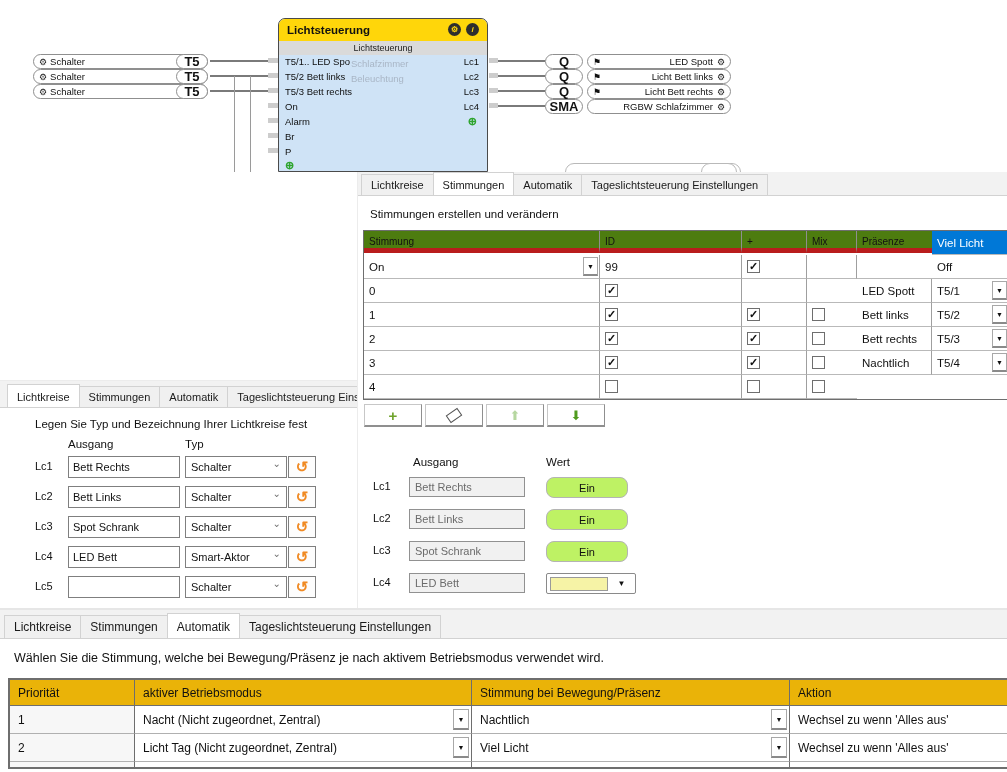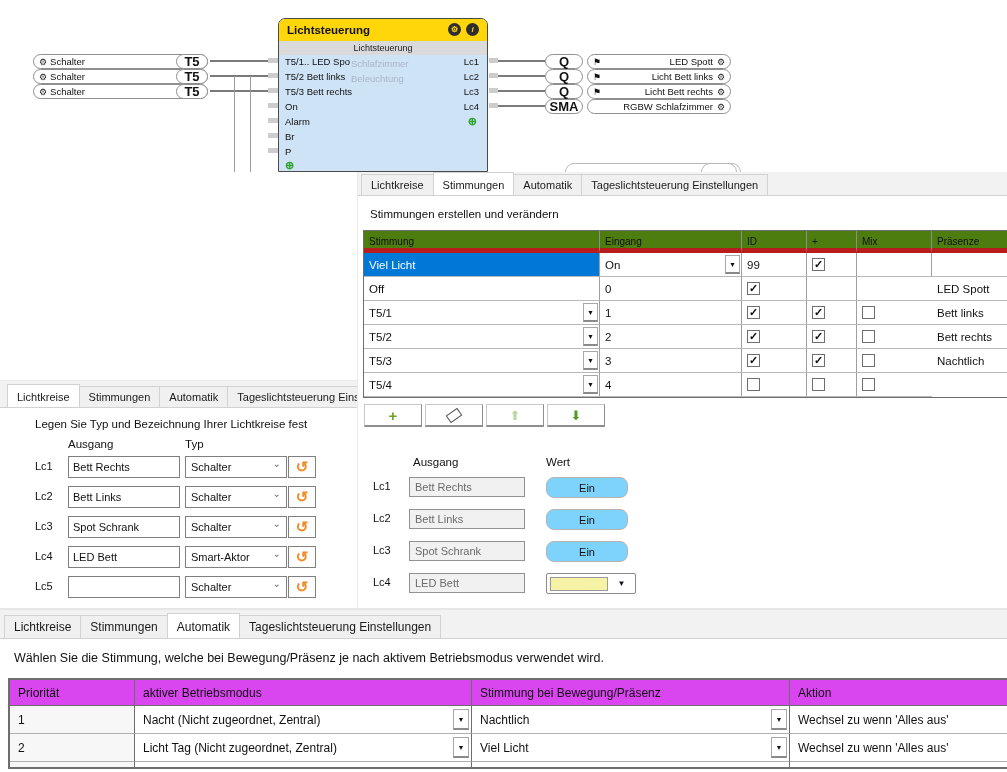--- a/index.html
+++ b/index.html
@@ -52,34 +52,34 @@
   .ic-up{color:#b6d7a0;font-size:13px;}
   .ic-down{color:#4f9b1e;font-size:13px;}
   .eraser{width:14px;height:9px;transform:rotate(-35deg);border:0.5px solid #555;overflow:hidden;}
   .eraser .e-top{height:4.5px;background:#2f6fd0;}
   .eraser .e-bot{height:4.5px;background:#d03030;}
 
   
   .wcol-h{position:absolute;font-size:11.5px;color:#111;}
   .lc-lab{position:absolute;font-size:11px;color:#111;}
   .dis-box{position:absolute;width:116px;height:20px;background:#f1f1f1;border:1px solid #919191;font-size:11px;color:#6b6b6b;padding:2px 5px;line-height:15px;white-space:nowrap;overflow:hidden;}
-  .ein-btn{position:absolute;width:82px;height:21px;background:#7dd3fc;border:1px solid #b4b4b4;border-radius:8px;font-size:11px;color:#111;display:flex;align-items:center;justify-content:center;}
+  .ein-btn{position:absolute;width:82px;height:21px;background:#bef264;border:1px solid #b4b4b4;border-radius:8px;font-size:11px;color:#111;display:flex;align-items:center;justify-content:center;}
   #color-combo{position:absolute;width:90px;height:21px;border:1px solid #8a8a8a;border-radius:2px;background:#fff;display:flex;align-items:center;}
   #color-swatch{margin-left:3px;width:58px;height:14px;border:1px solid #9a9a9a;}
   #color-arrow{flex:1;text-align:center;font-size:8px;color:#111;}
 
   
   .lk-input{position:absolute;width:112px;height:22px;border:1px solid #7f7f7f;font-size:11px;padding:0 4px;color:#111;background:#fff;}
   .lk-select{position:absolute;width:102px;height:22px;border:1px solid #7f7f7f;background:#fff;font-size:11px;color:#111;display:flex;align-items:center;padding-left:5px;}
   .lk-select .chev{position:absolute;right:5px;color:#707070;font-size:10px;top:1px;}
   .undo-btn{position:absolute;width:28px;height:22px;border:1px solid #7f7f7f;background:#fdfdfd;display:flex;align-items:center;justify-content:center;color:#f08a24;font-size:15px;font-weight:bold;}
 
   
   #at-table{position:absolute;left:8px;top:68px;width:999px;border:2px solid #6e6e6e;border-right:none;display:grid;grid-template-columns:125px 337px 318px auto;font-size:12px;color:#111;}
-  #at-table .th{height:26px;line-height:26px;padding-left:8px;background:#d946ef;border-right:1px solid #6e6e6e;border-bottom:1px solid #6e6e6e;}
+  #at-table .th{height:26px;line-height:26px;padding-left:8px;background:#eab308;border-right:1px solid #6e6e6e;border-bottom:1px solid #6e6e6e;}
   #at-table .td{height:28px;display:flex;align-items:center;padding-left:8px;border-right:1px solid #6e6e6e;border-bottom:1px solid #b0b0b0;position:relative;background:#fff;}
   #at-table .pcell{background:#f7f7f7;}
   #at-table .last{border-right:none;}
   #at-table .sliver{height:5px;border-bottom:none;}
   #at-table .ddbtn{width:16px;height:21px;top:3px;right:2px;}
 </style>
 </head>
 <body>
 
 <div id="stage">
@@ -180,21 +180,20 @@
   </div>
 
   <div class="panel" style="left:357px;top:172px;width:650px;height:436px;border-left:1px solid #ececec;z-index:2;">
     <div class="tabstrip">
       <span class="tab">Lichtkreise</span><span class="tab active">Stimmungen</span><span class="tab">Automatik</span><span class="tab">Tageslichtsteuerung Einstellungen</span>
     </div>
     <div class="caption" style="left:12px;top:36px;">Stimmungen erstellen und verändern</div>
 
     <div id="sg-table">
       <div class="th">Stimmung</div>
-      <div class="th">Eingang</div>
       <div class="th">ID</div>
       <div class="th">+</div>
       <div class="th">Mix</div>
       <div class="th last">Präsenze</div>
 
       <div class="td sel">Viel Licht</div>
       <div class="td">
           <span>On</span>
           <span class="ddbtn">▼</span>
         </div>

